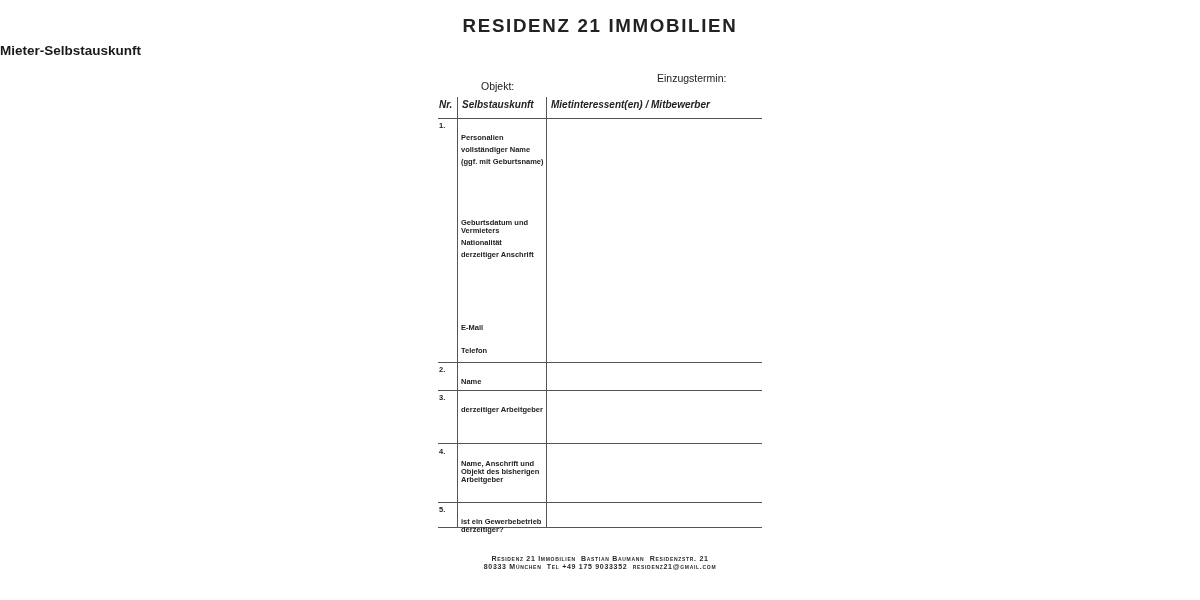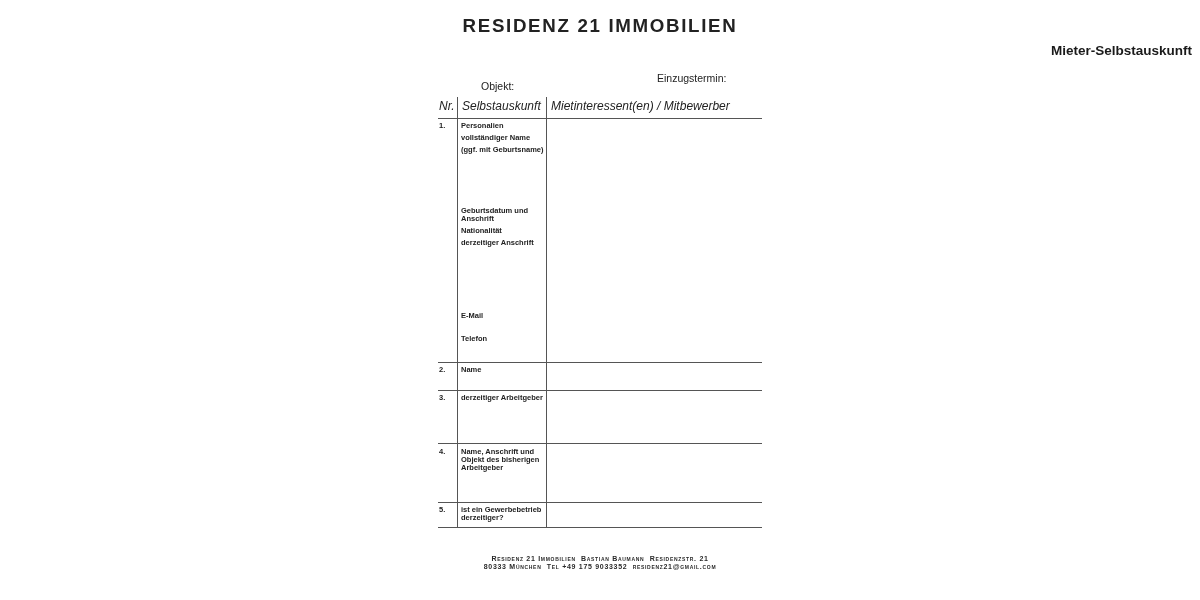--- a/index.html
+++ b/index.html
@@ -8,38 +8,38 @@
     font-family:"Liberation Sans", sans-serif; color:#1a1a1a;
   }
   .doc { position:relative; width:1200px; height:600px; background:#fff; overflow:hidden; }
 
   .logo {
     position:absolute; top:16px; left:0; right:0; text-align:center;
     font-size:18px; font-weight:700; letter-spacing:1.6px; color:#222;
     transform:scaleX(1.04);
   }
   .form-title {
-    position:absolute; top:43px; left:0; right:8px; text-align:right;
+    position:absolute; top:43px; left:0; right:8px; text-align:left;
     font-size:13.5px; font-weight:700; color:#1a1a1a;
   }
   .field-label { position:absolute; font-size:10.5px; color:#222; }
   .objekt-label { top:80px; left:481px; }
   .einzug-label { top:72px; left:657px; }
   .value-area { position:absolute; height:13px; }
   .objekt-value { top:63px; left:516px; width:120px; }
   .einzug-value { top:63px; left:727px; width:60px; }
 
   .hline { position:absolute; left:438px; width:324px; height:1px; background:#555; }
   .vline { position:absolute; top:97px; height:430px; width:1px; background:#555; }
 
   .th {
-    position:absolute; top:99px; font-size:12px; font-weight:400; font-style:italic; color:#222;
+    position:absolute; top:99px; font-size:10px; font-weight:700; font-style:italic; color:#222;
   }
   .nr  { position:absolute; left:439px; font-size:7.5px; font-weight:700; color:#222; }
-  .lbl { position:absolute; left:461px; font-size:7.5px; font-weight:700; color:#222; white-space:nowrap; }
+  .lbl { position:absolute; left:461px; font-size:7.5px; font-weight:700; color:#222; white-space:nowrap;margin-top:12px; }
   .answer-cell { position:absolute; left:547px; width:215px; }
 
   .footer-line {
     position:absolute; left:0; right:0; text-align:center;
     font-size:7px; font-weight:600; letter-spacing:0.7px;
     font-variant:small-caps; color:#2a2a2a; white-space:pre;
   }
 </style>
 </head>
 <body>
@@ -64,21 +64,21 @@
 
   <div class="th" style="left:439px">Nr.</div>
   <div class="th" style="left:462px">Selbstauskunft</div>
   <div class="th" style="left:551px">Mietinteressent(en) / Mitbewerber</div>
 
   <div class="nr" style="top:121px">1.</div>
   <div class="lbl" style="top:121px">Personalien</div>
   <div class="lbl" style="top:133px">vollständiger Name</div>
   <div class="lbl" style="top:145px">(ggf. mit Geburtsname)</div>
   <div class="lbl" style="top:206px">Geburtsdatum und</div>
-  <div class="lbl" style="top:214px">Anschrift</div>
+  <div class="lbl" style="top:214px">Vermieters</div>
   <div class="lbl" style="top:226px">Nationalität</div>
   <div class="lbl" style="top:238px">derzeitiger Anschrift</div>
   <div class="lbl" style="top:311px">E-Mail</div>
   <div class="lbl" style="top:334px">Telefon</div>
   <div class="answer-cell" style="top:119px;height:242px"></div>
 
   <div class="nr" style="top:365px">2.</div>
   <div class="lbl" style="top:365px">Name</div>
   <div class="answer-cell" style="top:363px;height:26px"></div>
 

